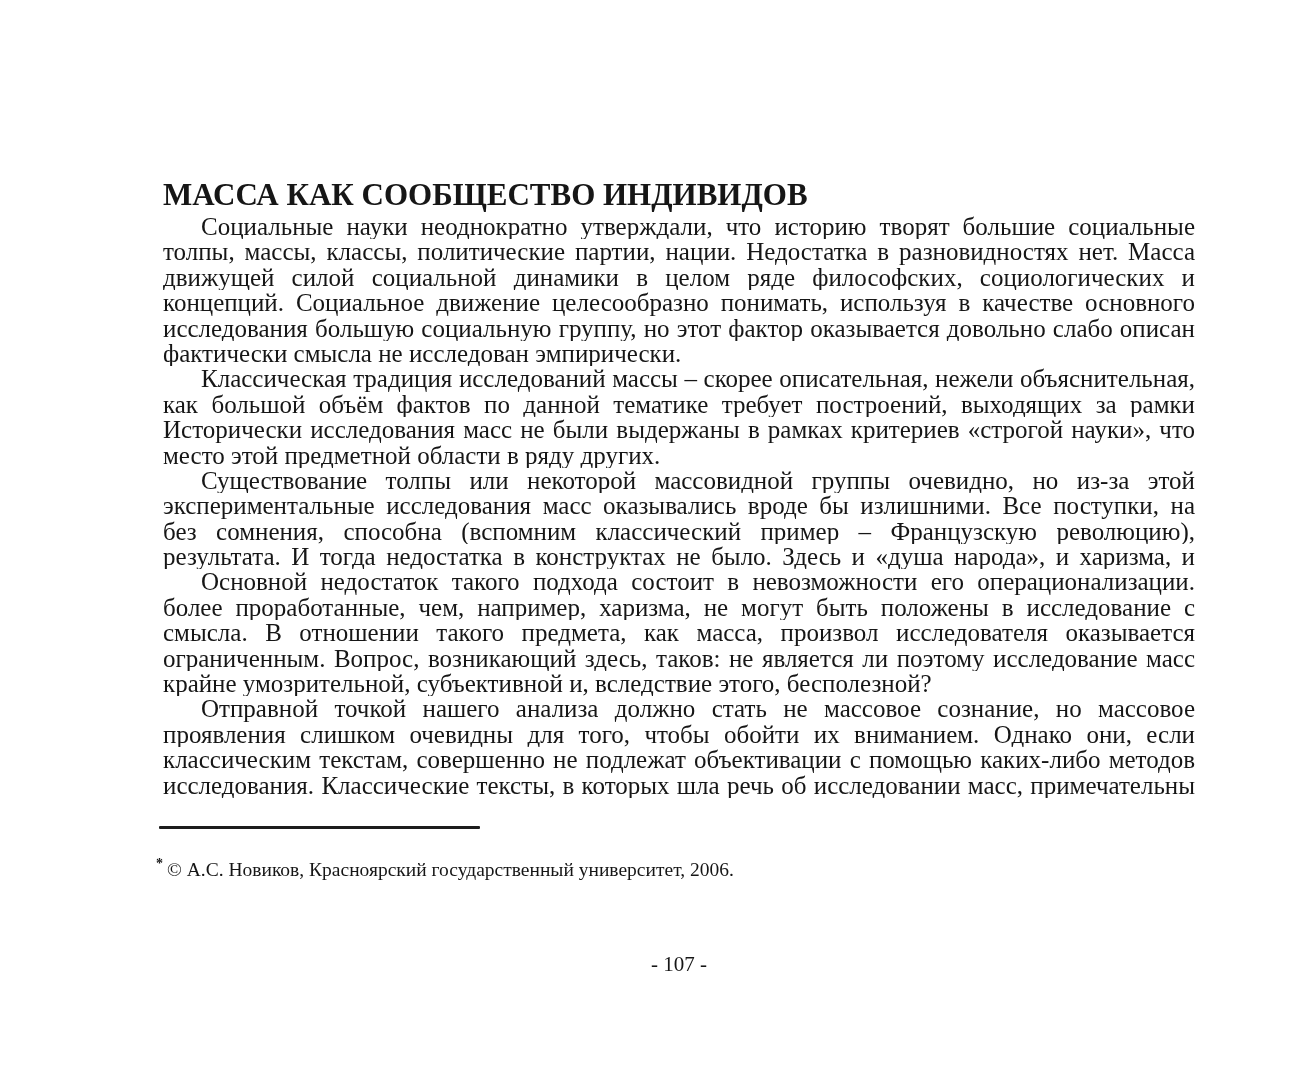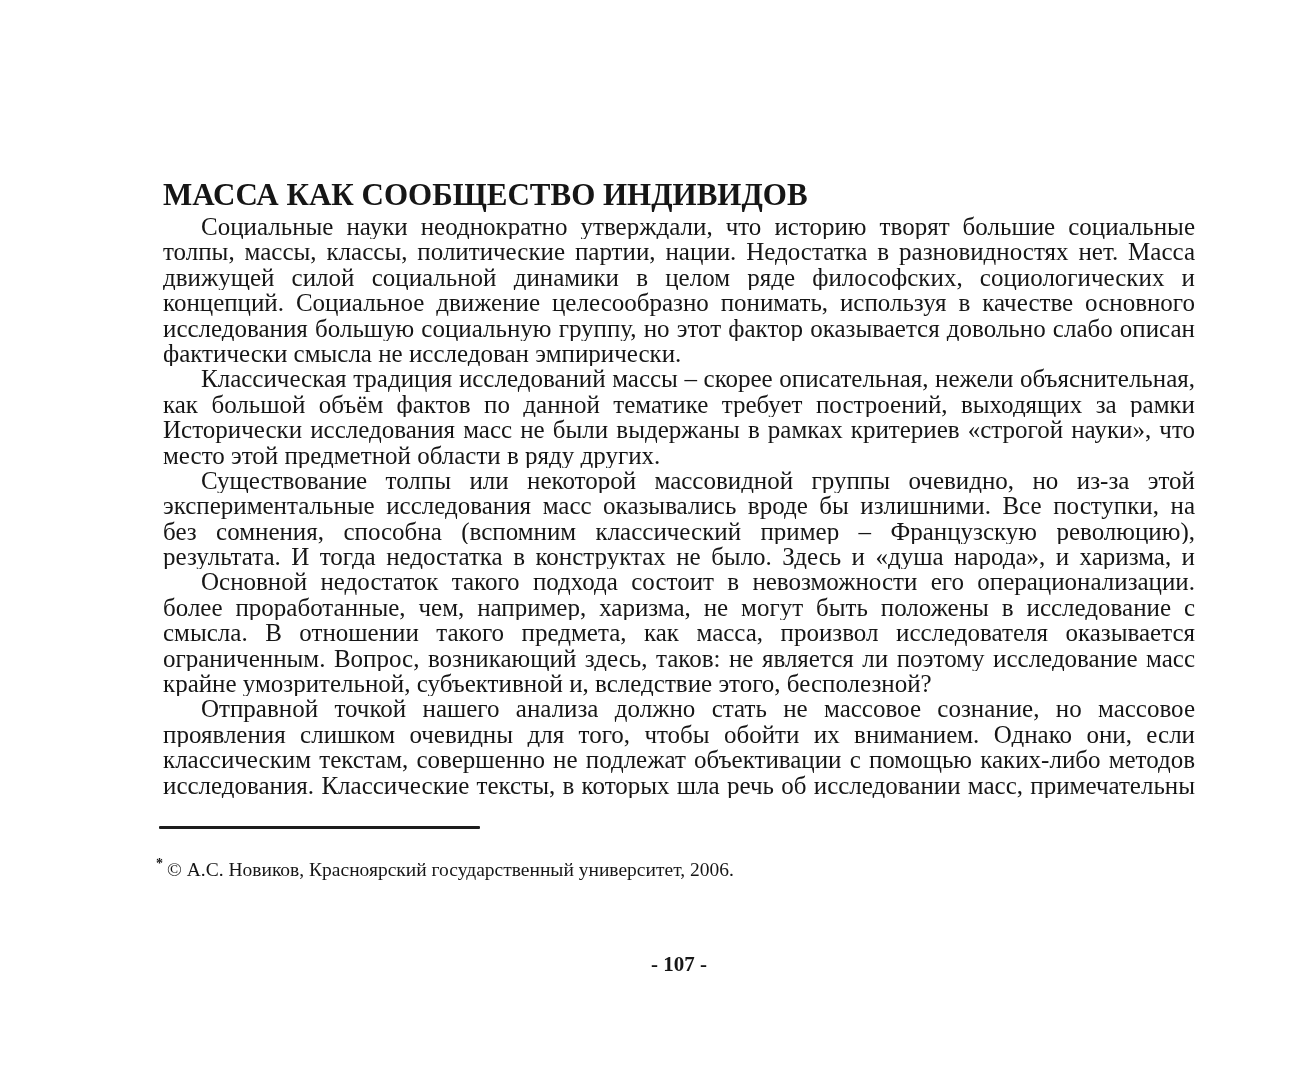--- a/index.html
+++ b/index.html
@@ -76,21 +76,20 @@
     white-space: nowrap;
   }
   .footnote .sup-mark { top: -8px; font-size: 14px; margin-right: 4px; }
   .page-number {
     position: absolute;
     top: 952px;
     left: 163px;
     width: 1032px;
     text-align: center;
     font-size: 21px;
-    font-weight: bold;
   }
 </style>
 </head>
 <body>
 
 <div class="page">
 
 
   <div class="doc-title">МАССА КАК СООБЩЕСТВО ИНДИВИДОВ</div>
 

